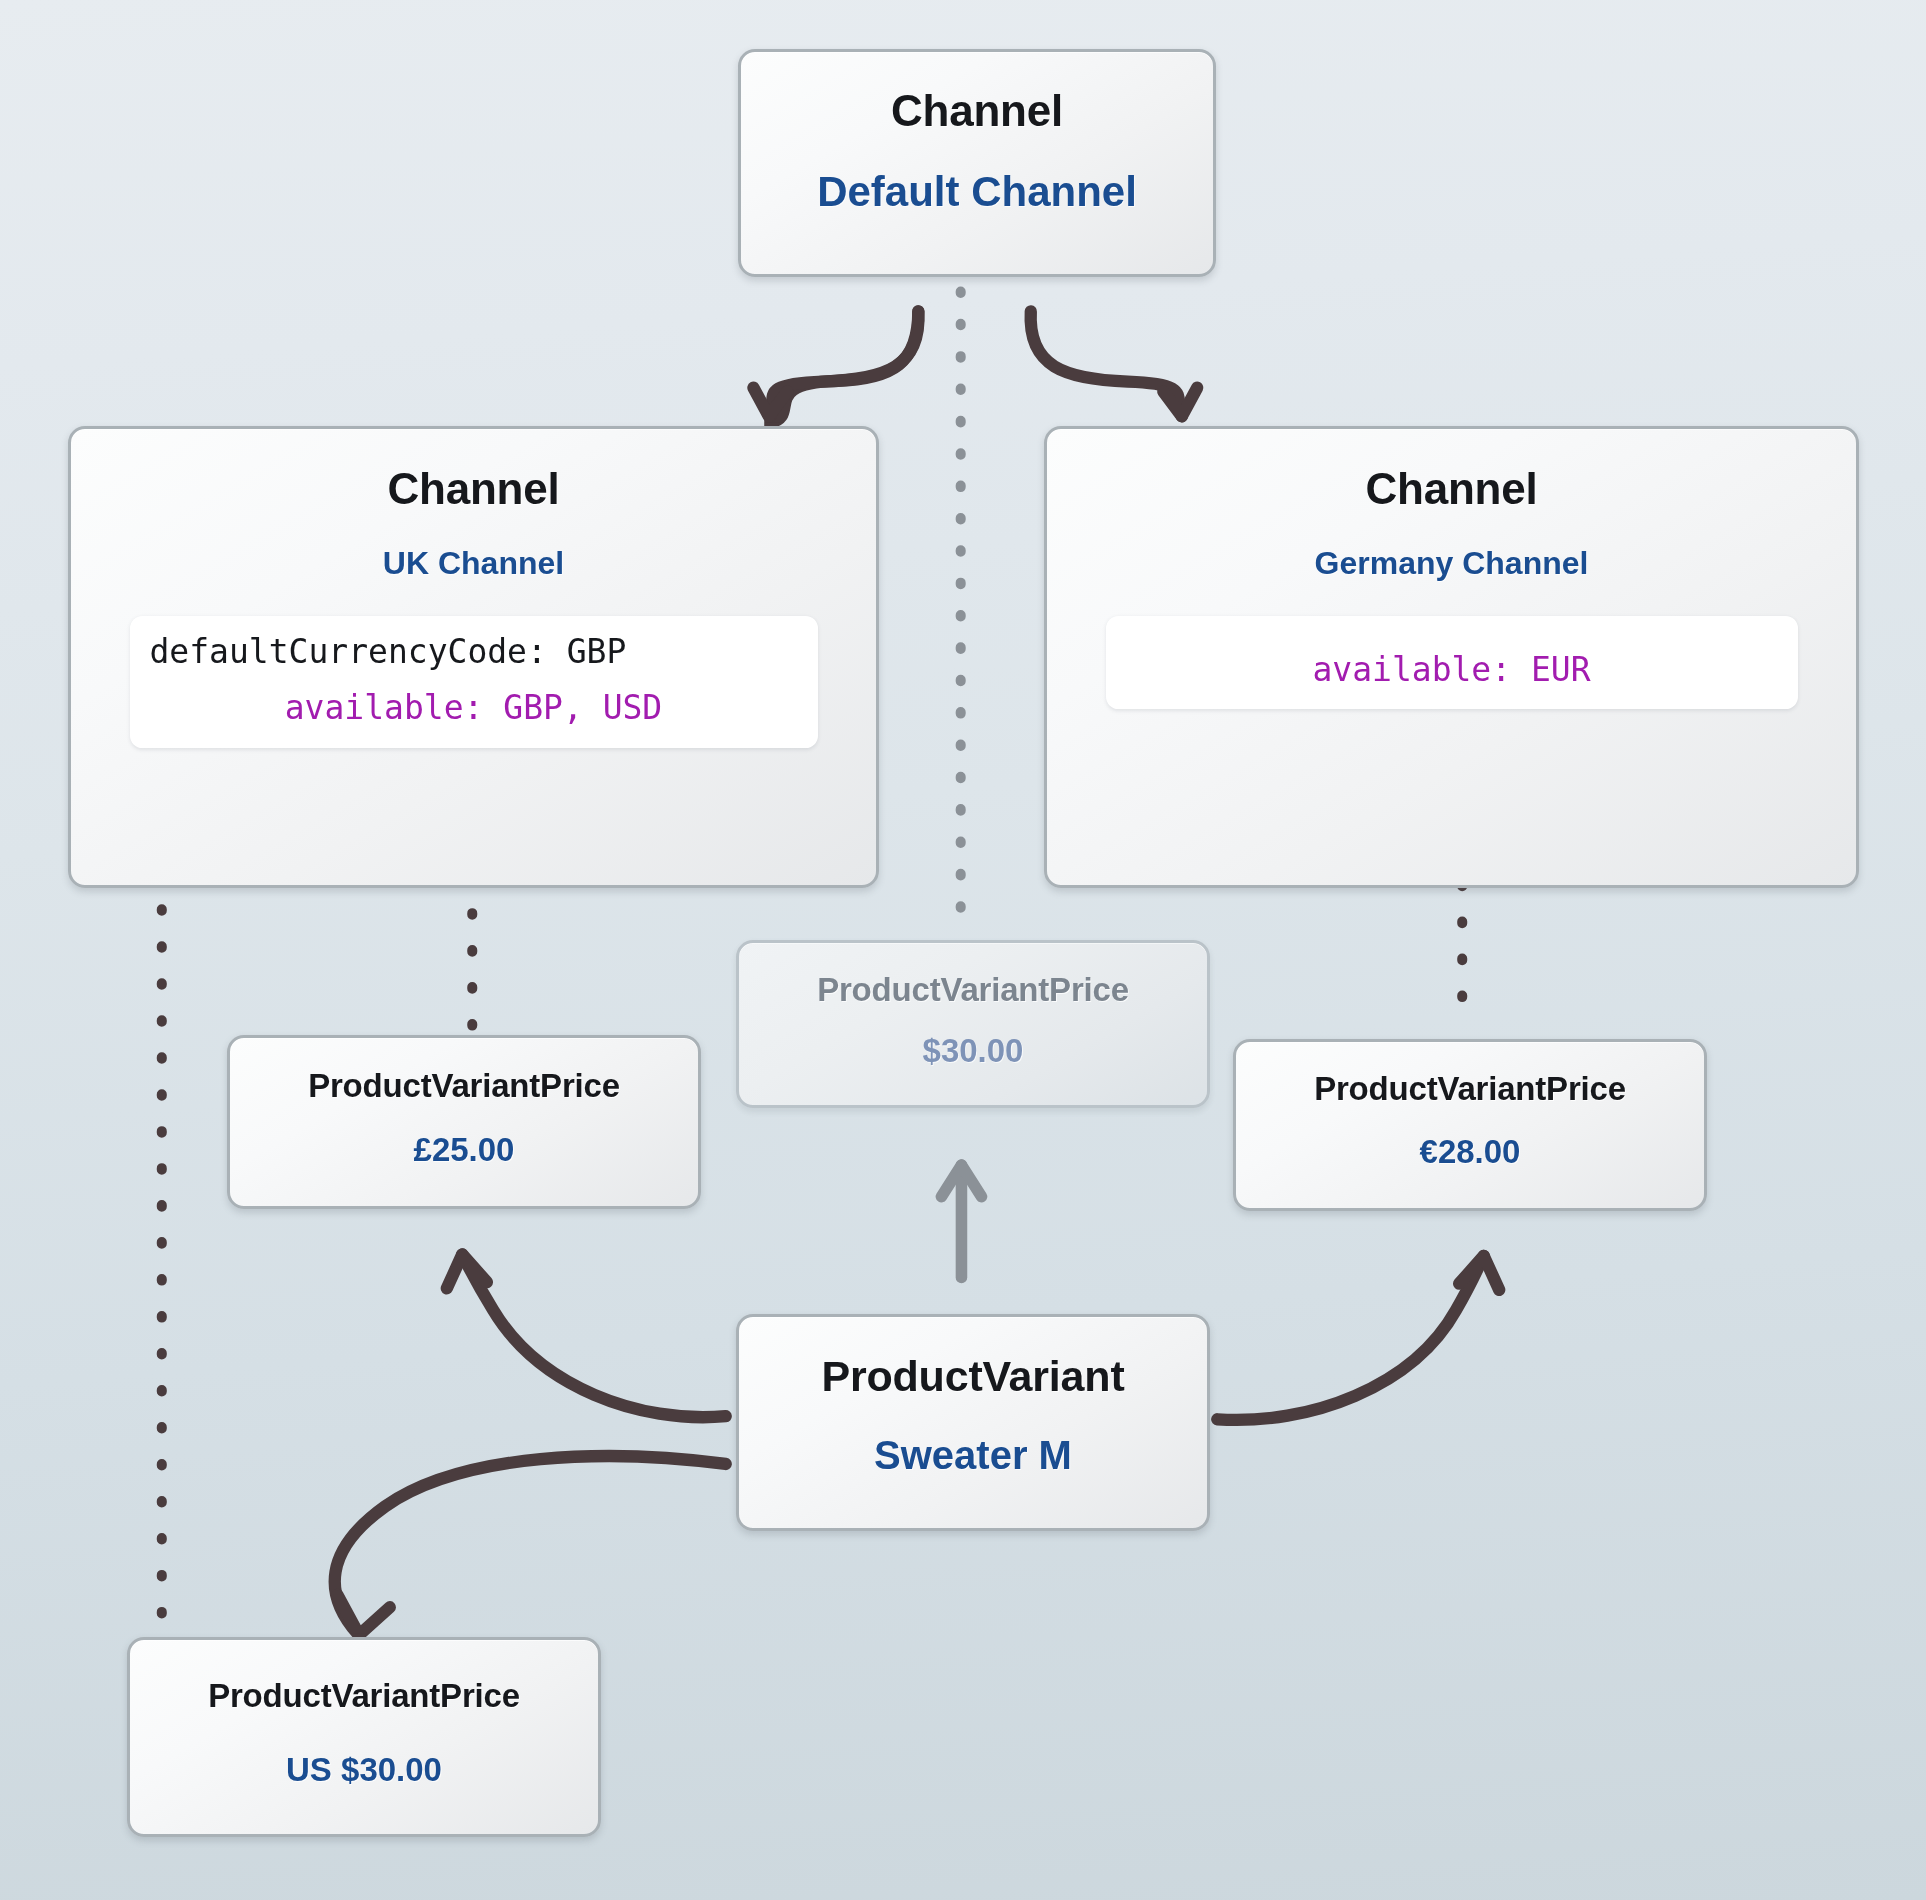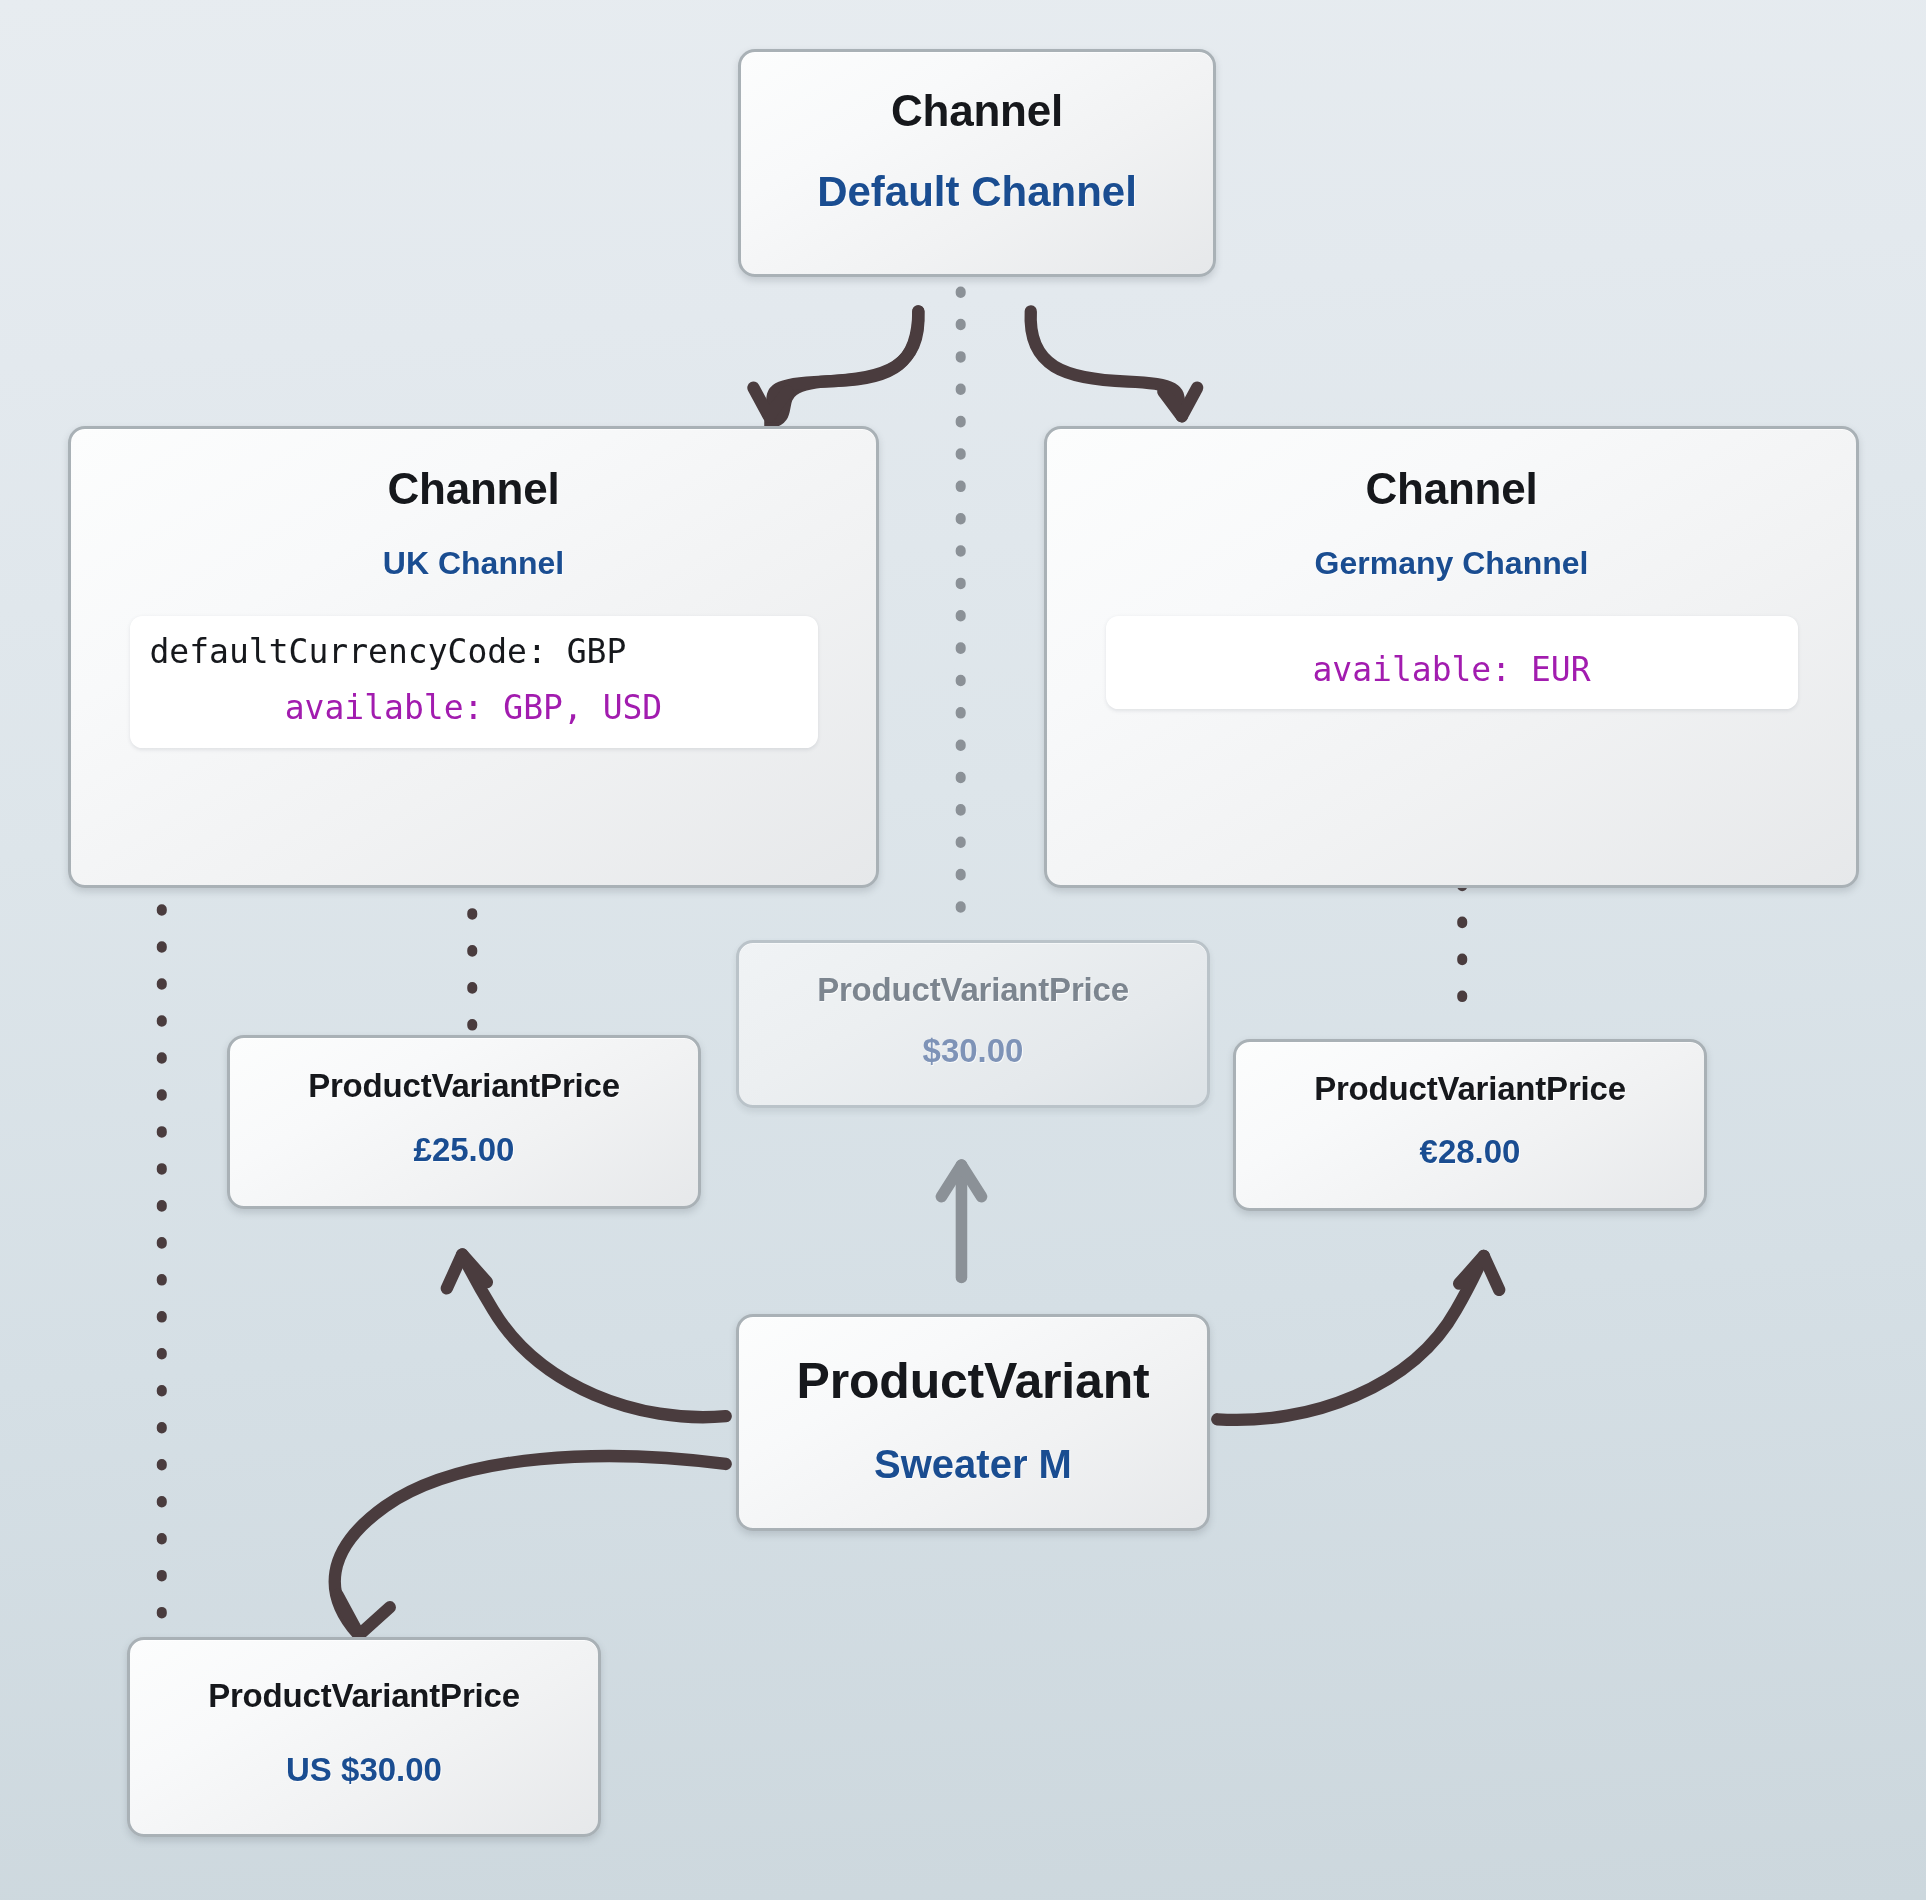--- a/index.html
+++ b/index.html
@@ -81,21 +81,21 @@
     border-color:#b9c2c8;
     background:linear-gradient(150deg,#f1f4f6 0%,#edf0f2 35%,#e6eaed 70%,#dde3e7 100%);
     box-shadow:0 3.1px 7px rgba(100,110,120,.16),0 0.8px 0 rgba(255,255,255,.75) inset;
     opacity:.96;
   }
   #node-price-ghost .node-title{color:#79828c;}
   #node-price-ghost .node-sub{color:#7b90b6;margin-top:23px;}
 
   
   #node-variant{left:736px;top:1314px;width:474px;height:217px;padding-top:35px;}
-  #node-variant .node-title{font-size:50px;}
+  #node-variant .node-title{font-size:43px;}
   #node-variant .node-sub{font-size:40px;margin-top:32px;}
 </style>
 </head>
 <body>
 
 <svg id="svg-layer" viewBox="0 0 2500 2467">
 
   <path d="M1247,378 L1247,1216" stroke="#8b9197" stroke-width="13" stroke-linecap="round" stroke-dasharray="2 40" fill="none"></path>
 
   <path d="M210,1180 L210,2120" stroke="#4a3c3e" stroke-width="13" stroke-linecap="round" stroke-dasharray="2 46" fill="none"></path>

